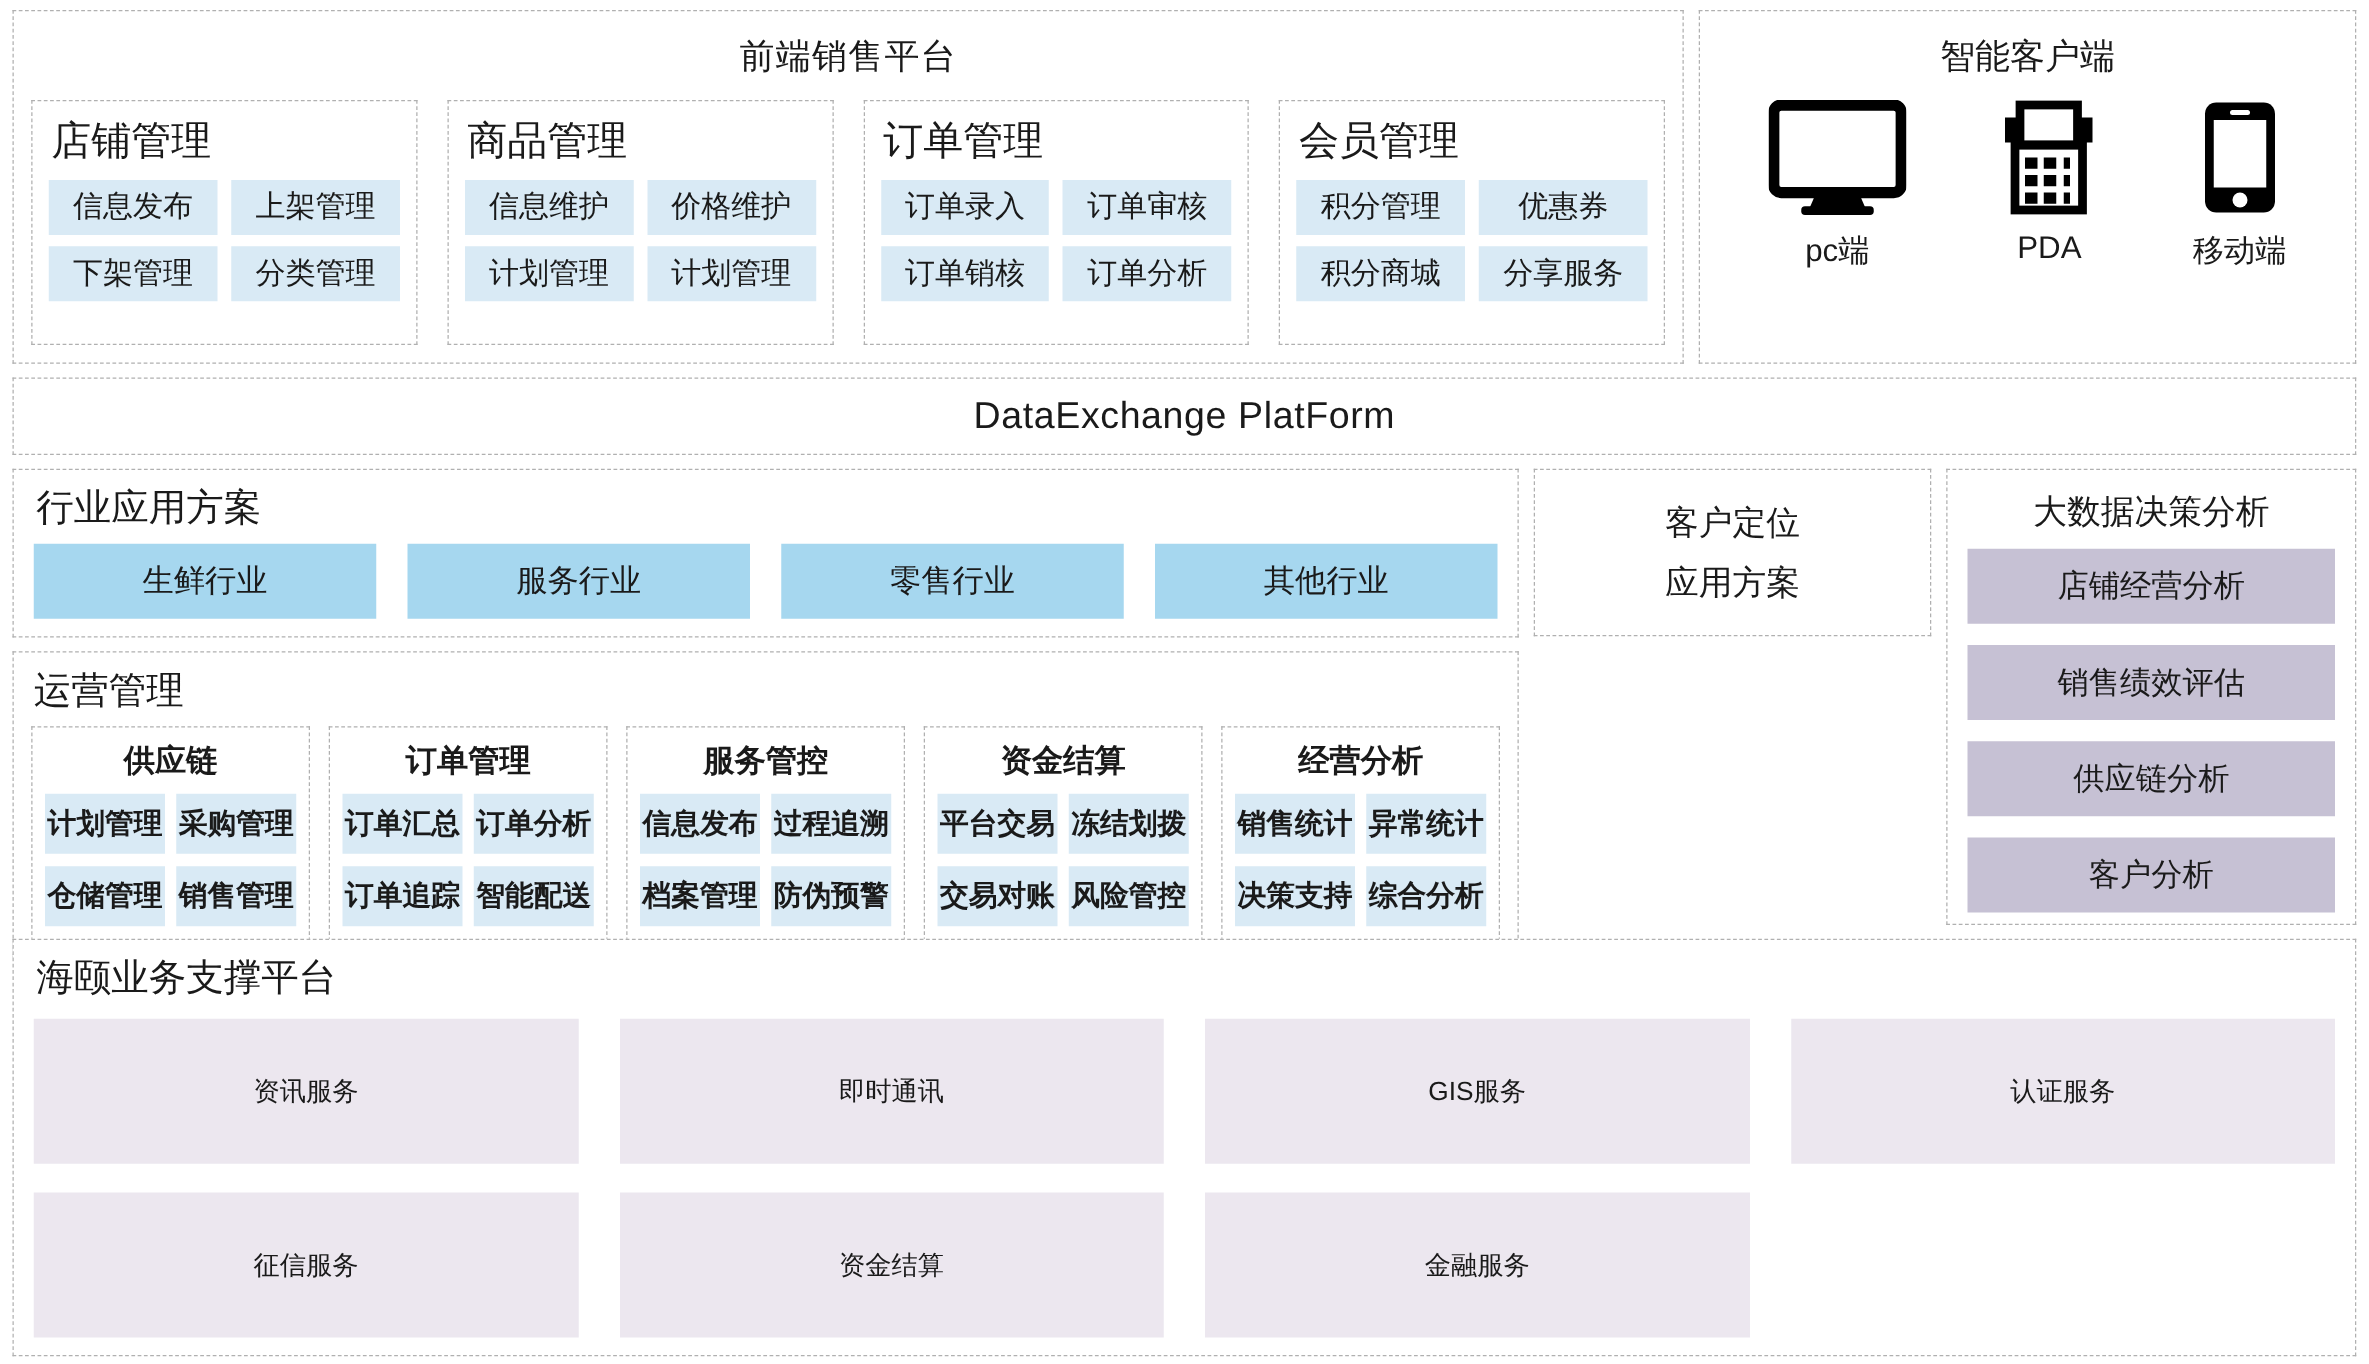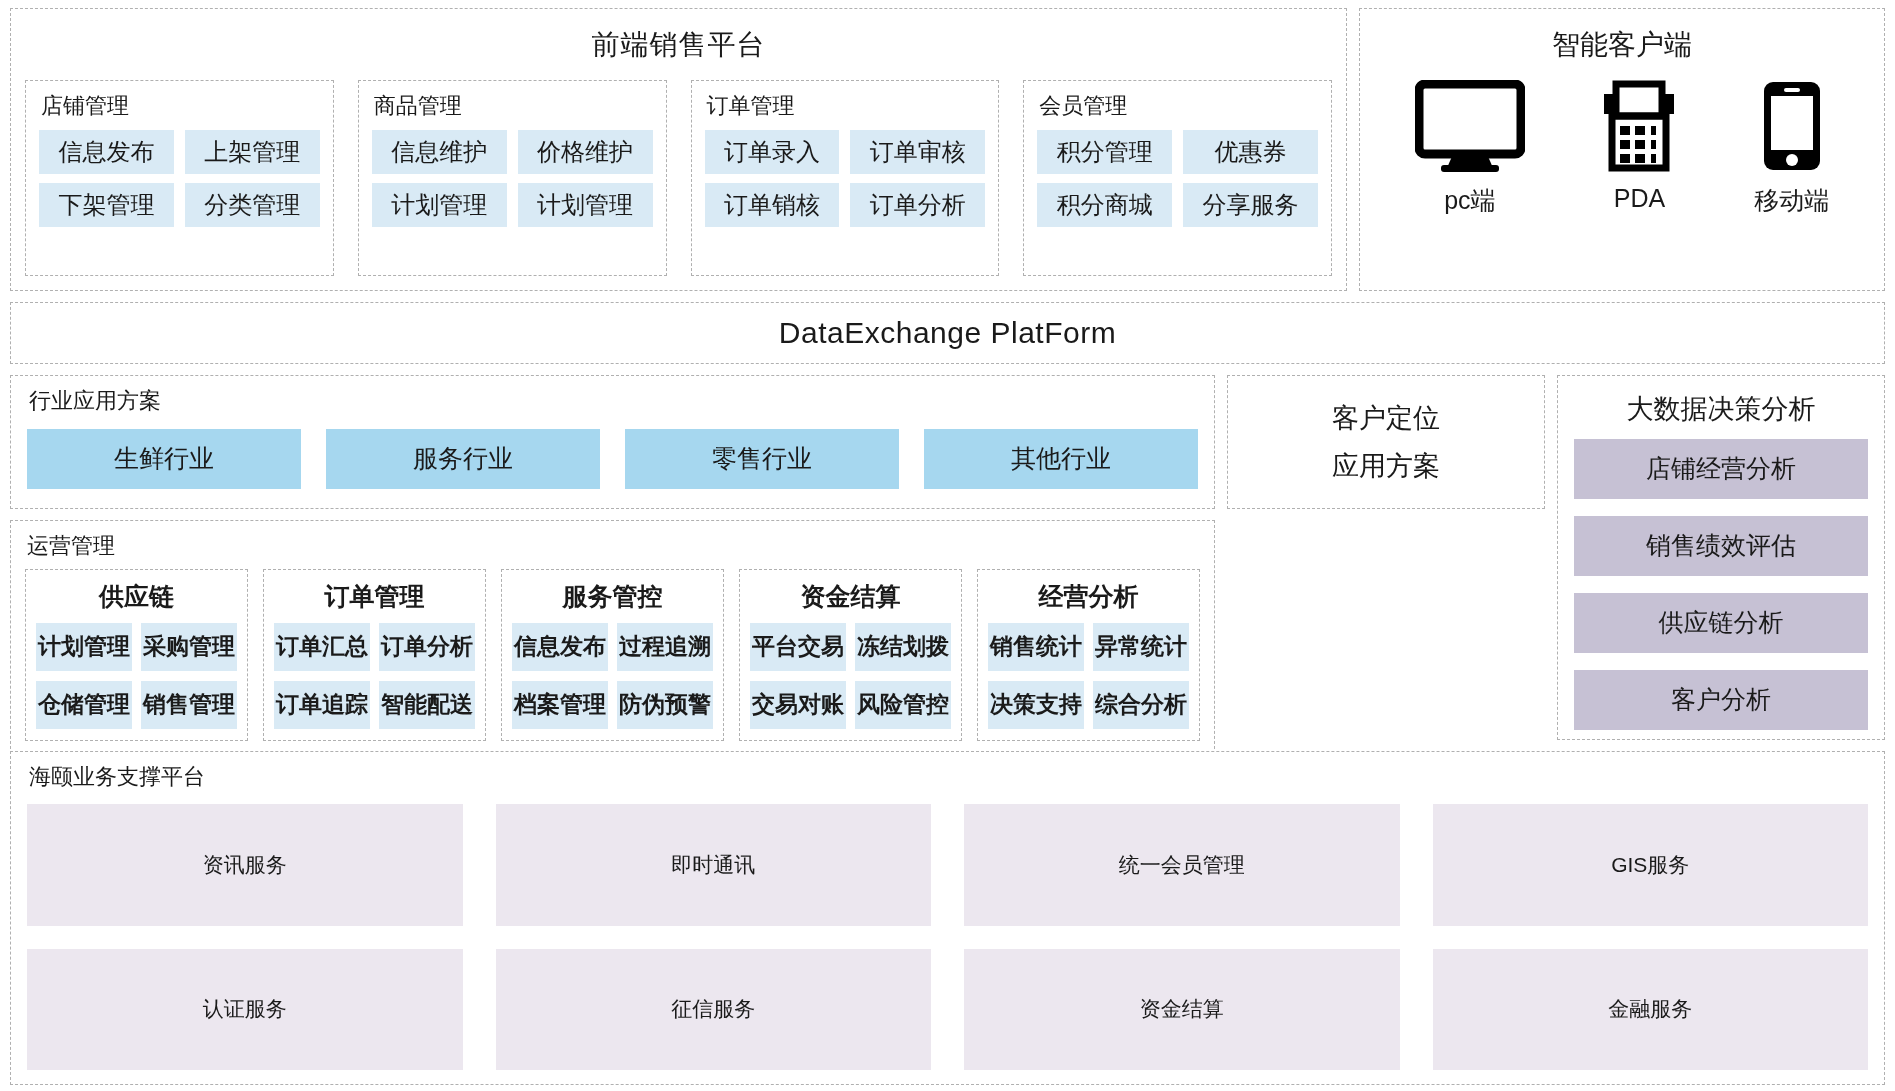--- a/index.html
+++ b/index.html
@@ -55,21 +55,21 @@
     gap: 24px;
     flex: 1;
   }
   .fp-group {
     flex: 1 1 0;
     padding: 8px 13px 14px 13px;
     display: flex;
     flex-direction: column;
   }
   .fp-group-title {
-    font-size: 22px;
+    font-size: 32px;
     padding: 2px 0 9px 2px;
   }
   .cellgrid2 {
     display: grid;
     grid-template-columns: 1fr 1fr;
     gap: 9px 11px;
   }
   .bcell {
     background: #d9eaf5;
     text-align: center;
@@ -137,21 +137,21 @@
     flex-direction: column;
     gap: 11px;
   }
   .industry {
     flex: 0 0 134px;
     padding: 7px 16px 14px 16px;
     display: flex;
     flex-direction: column;
   }
   .sect-title {
-    font-size: 22px;
+    font-size: 30px;
     padding: 3px 0 8px 2px;
   }
   .industry-row {
     display: flex;
     gap: 25px;
     flex: 1;
     align-items: center;
   }
   .ind-cell {
     flex: 1 1 0;
@@ -459,21 +459,20 @@
       </div>
     </div>
 
   </div>
 
   <div class="dash support">
     <div class="sect-title">海颐业务支撑平台</div>
     <div class="sup-grid">
       <div class="sup-cell">资讯服务</div>
       <div class="sup-cell">即时通讯</div>
-      <div class="sup-cell">统一会员管理</div>
       <div class="sup-cell">GIS服务</div>
       <div class="sup-cell">认证服务</div>
       <div class="sup-cell">征信服务</div>
       <div class="sup-cell">资金结算</div>
       <div class="sup-cell">金融服务</div>
     </div>
   </div>
 
 </div>
 

